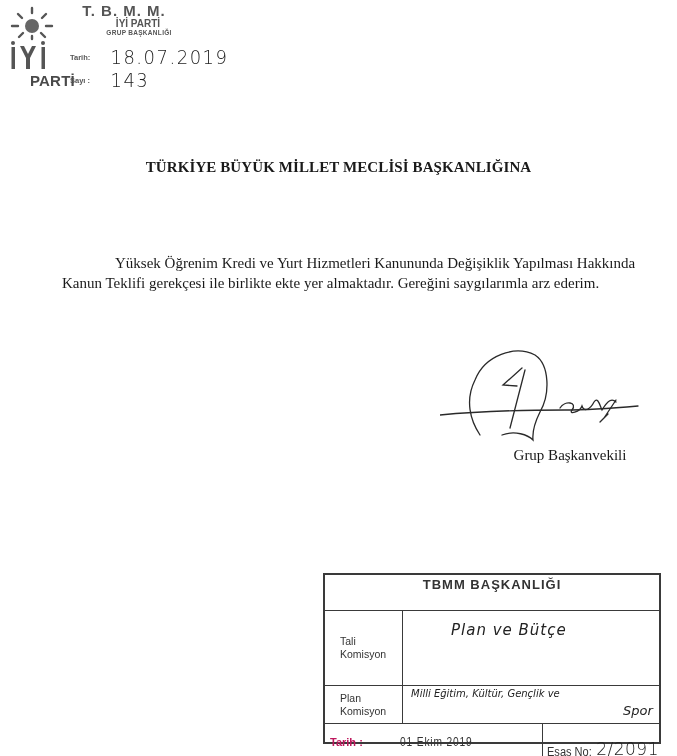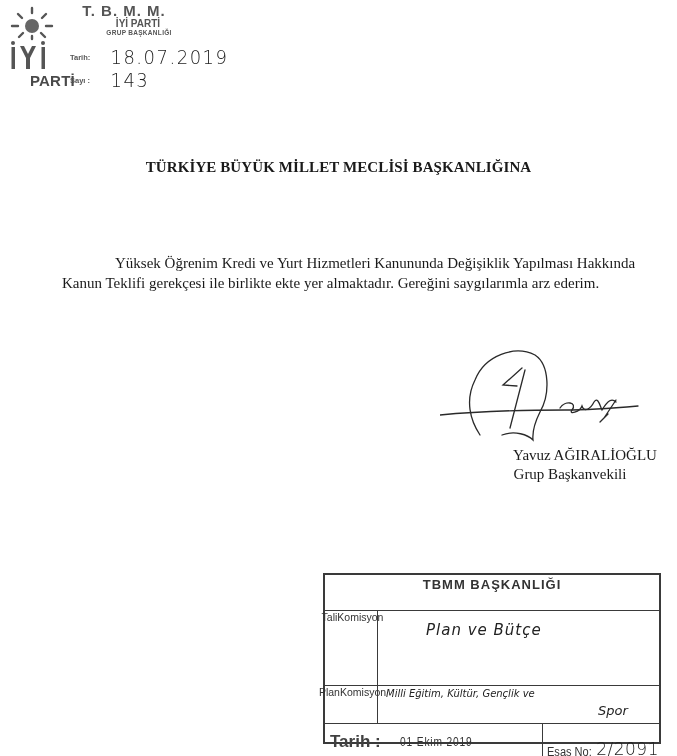--- a/index.html
+++ b/index.html
@@ -34,28 +34,28 @@
     .sig-block div { white-space: nowrap; }
     .sig-block .name { padding-left: 30px; }
 
     
     .stamp { position: absolute; left: 323px; top: 573px; width: 338px; height: 171px; border: 2px solid #3a3a3a; font-family: "Liberation Sans", sans-serif; }
     .stamp-head { height: 36px; border-bottom: 1.5px solid #3a3a3a; text-align: center; font-weight: bold; font-size: 13px; color: #333; letter-spacing: 1px; line-height: 19px; }
     .stamp-row { display: flex; border-bottom: 1.5px solid #3a3a3a; }
     .stamp-row.tali { height: 75px; }
     .stamp-row.esas { height: 38px; }
     .stamp-row.last { height: 35px; border-bottom: none; }
-    .stamp-label { width: 53px; border-right: 1.5px solid #3a3a3a; font-size: 10.5px; color: #333; line-height: 13px; padding-left: 3px; display: flex; flex-direction: row; justify-content: center; }
+    .stamp-label { width: 78px; border-right: 1.5px solid #3a3a3a; font-size: 10.5px; color: #333; line-height: 13px; padding-left: 15px; display: flex; flex-direction: column; justify-content: center; }
     .stamp-row.esas .stamp-label { justify-content: center; }
     .stamp-val { flex: 1; position: relative; font-family: "DejaVu Sans", sans-serif; font-weight: 200; color: #222; }
     .tali .stamp-val span { position: absolute; left: 48px; top: 10px; font-size: 15px; letter-spacing: 1px; font-style: italic; }
     .esas .stamp-val .ln1 { position: absolute; left: 8px; top: 2px; font-size: 10px; white-space: nowrap; font-style: italic; }
     .esas .stamp-val .ln2 { position: absolute; left: 220px; top: 17px; font-size: 13px; font-style: italic; }
     .tarih-cell { width: 223px; border-right: 1.5px solid #3a3a3a; display: flex; align-items: center; padding-left: 5px; }
-    .tarih-label { font-weight: bold; font-size: 17px; color: #404040; width: 70px; }
+    .tarih-label { font-weight: bold; font-size: 11px; color: #be185d; width: 70px; }
     .tarih-val { font-size: 12px; color: #333; font-family: "Liberation Sans", sans-serif; transform: scaleX(0.85); transform-origin: left; letter-spacing: 1px; }
     .esasno-cell { flex: 1; display: flex; align-items: flex-end; padding-left: 4px; }
     .esasno-label { font-size: 12px; color: #333; transform: scaleX(0.92); transform-origin: left; white-space: nowrap; }
     .esasno-val { font-family: "DejaVu Sans", sans-serif; font-weight: 200; font-size: 17px; color: #222; margin-left: 1px; white-space: nowrap; letter-spacing: 0.5px; }
   </style>
 </head>
 <body>
 
 <div class="logo">
   <svg width="56" height="66" viewBox="0 0 56 66">
@@ -113,21 +113,20 @@
 
       <path d="M0 75 C40 71 90 70 125 70 C150 70 175 68 198 66"></path>
 
       <path d="M120 68 C125 60 138 62 132 70 C128 75 140 72 142 66 C144 72 150 70 154 62 C158 56 160 66 162 70 C168 60 172 58 176 62"></path>
       <path d="M164 78 L176 60 M160 82 L168 74"></path>
     </g>
   </svg>
 </div>
 
 <div class="sig-block">
-  <div class="name">Yavuz AĞIRALİOĞLU</div>
   <div>Grup Başkanvekili</div>
 </div>
 
 <div class="stamp">
   <div class="stamp-head">TBMM BAŞKANLIĞI</div>
 
   <div class="stamp-row tali">
     <div class="stamp-label">
       <span>Tali</span>
       <span>Komisyon</span>

